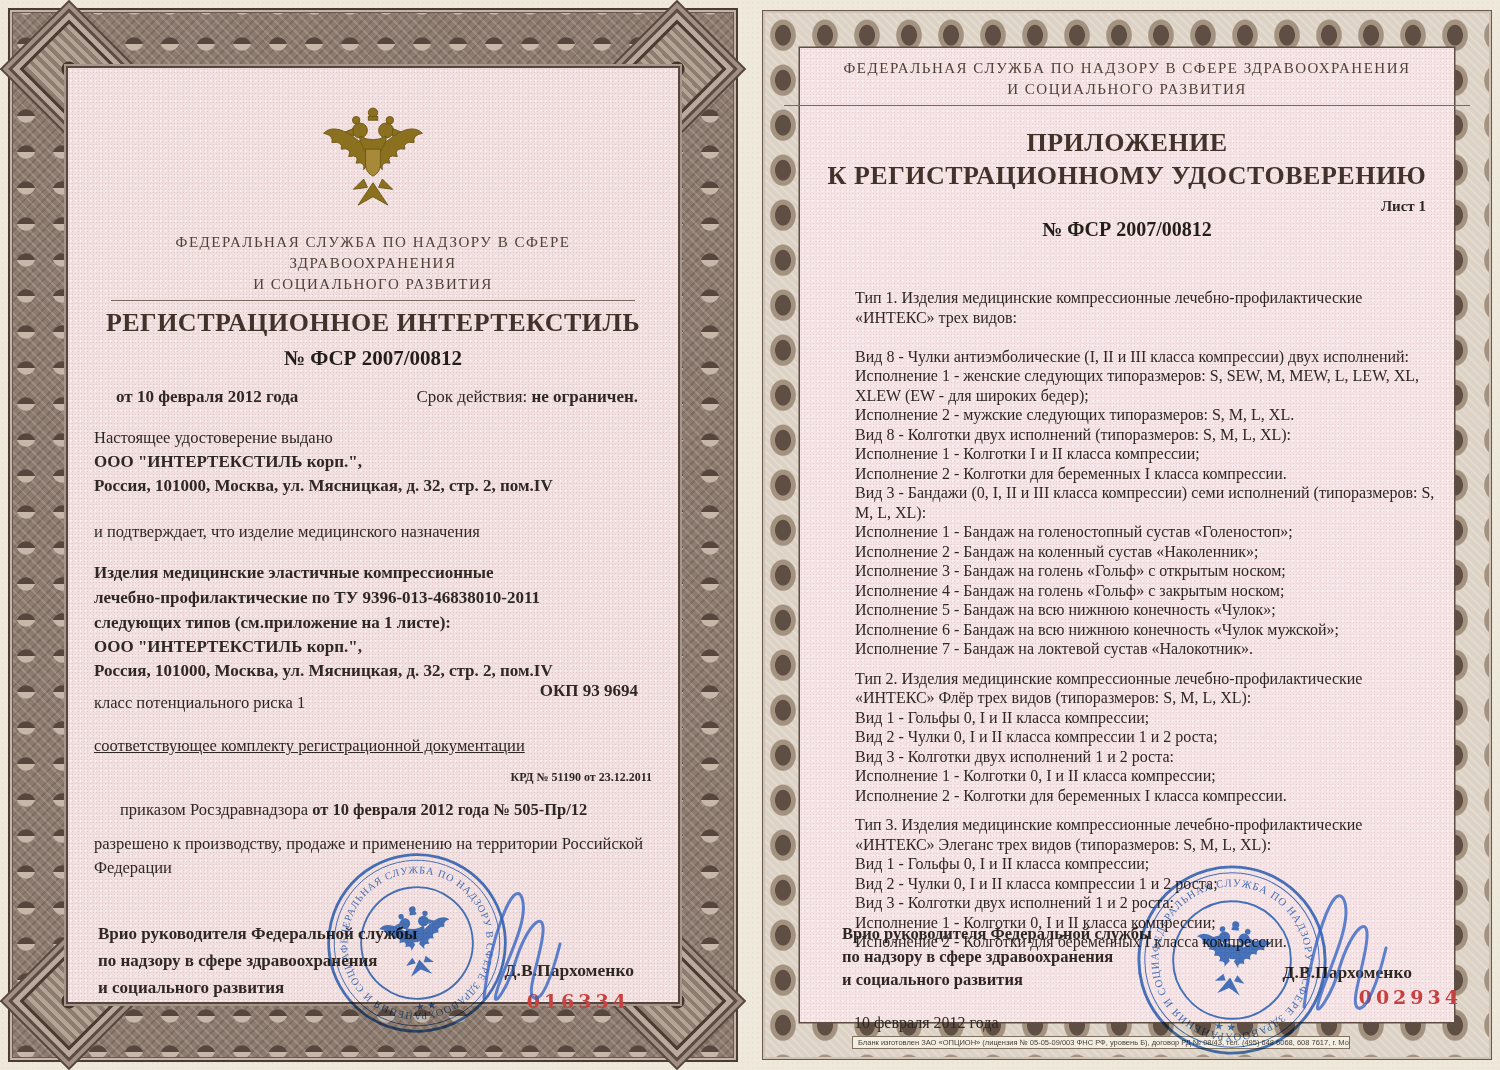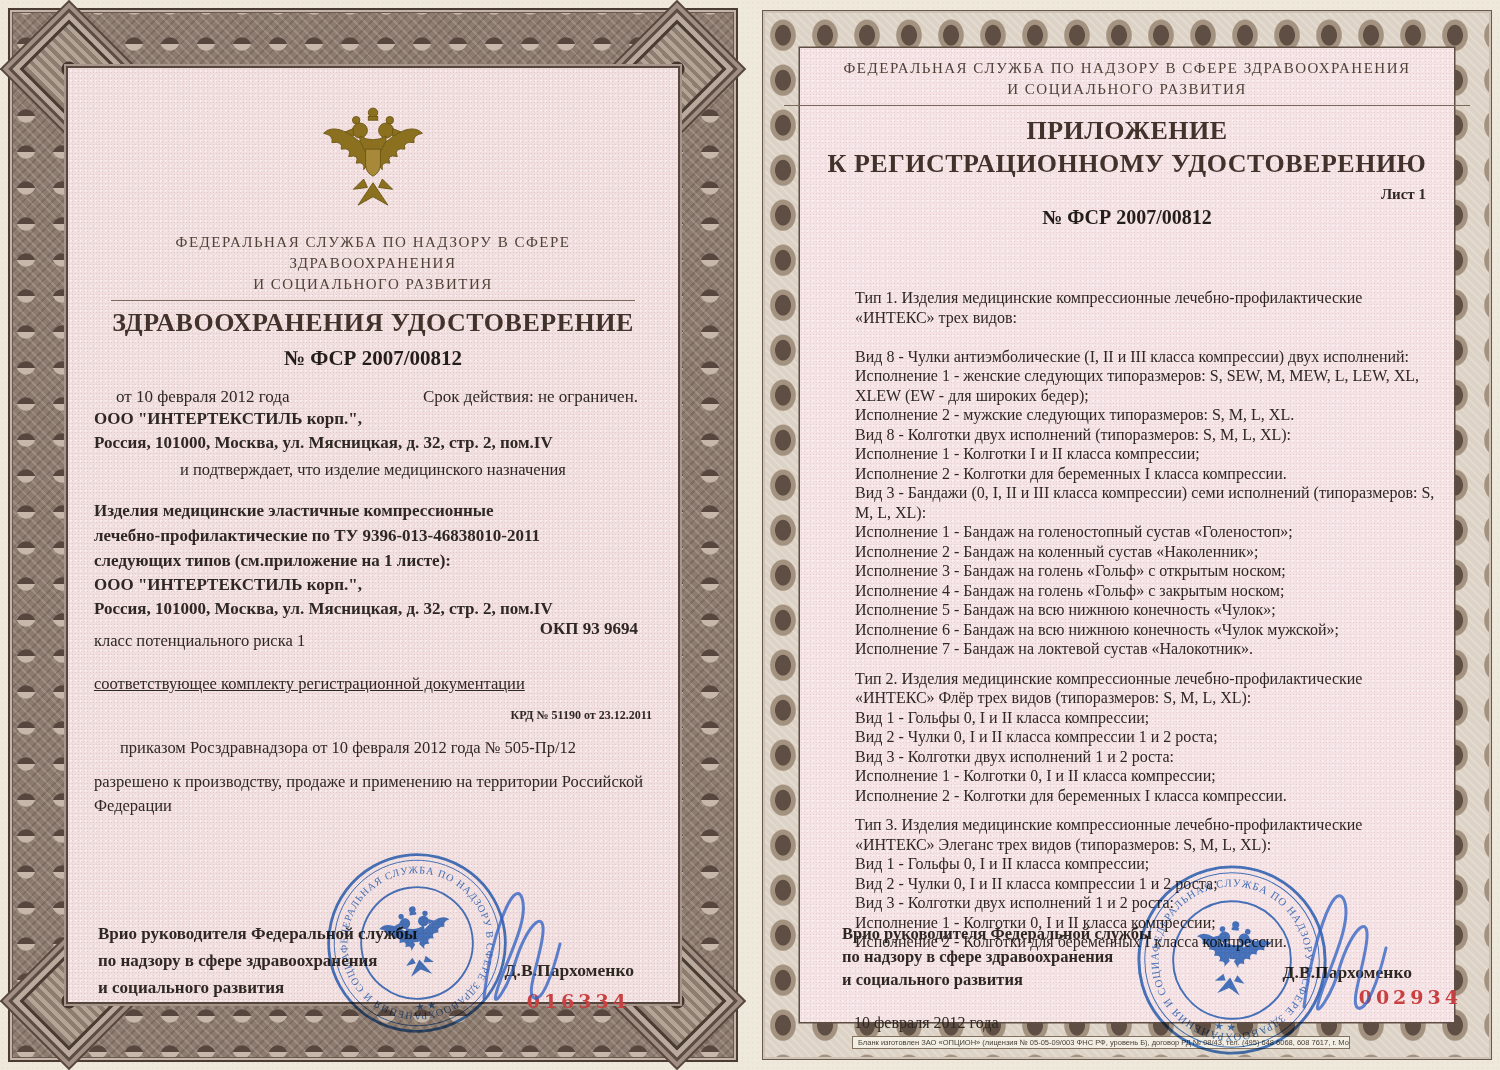--- a/index.html
+++ b/index.html
@@ -64,53 +64,53 @@
     box-shadow:0 0 0 5px #b9aa9d, 0 0 0 8px #5c4c43, 0 0 0 12px #a08f82, 0 0 0 14px #57463d;
   }
   .med.tl{left:26px;top:26px;} .med.tr{right:26px;top:26px;}
   .med.bl{left:26px;bottom:26px;} .med.br{right:26px;bottom:26px;}
 
   
   .agency{ text-align:center;color:#4f4238;letter-spacing:1.5px;font-size:15px;line-height:21px;}
   .rule{border:none;border-top:1px solid #7a695d;width:94%;margin:5px auto 0;}
   .doc-title{text-align:center;font-weight:bold;font-size:26px;line-height:32px;color:#41332c;letter-spacing:.5px;}
   .cert-no{text-align:center;font-weight:bold;font-size:21px;line-height:26px;color:#241e19;}
-  .b{font-weight:normal;}
+  .b{font-weight:bold;}
 
   
   .lp-content{position:absolute;inset:0;padding:0 26px;font-size:16.5px;}
   .arms{display:block;margin:36px auto 6px;}
   .lp-title{margin-top:6px;}
   .lp-no{margin-top:6px;}
   .date-row{margin-top:16px;display:flex;justify-content:space-between;padding:0 14px 0 22px;font-size:17px;}
   .lp-p{line-height:25px;}
   .lp-issued{margin-top:18px;}
   .lp-company{font-weight:bold;font-size:17px;line-height:24px;}
-  .lp-confirms{margin-top:2px;text-align:center;}
+  .lp-confirms{margin-top:21px;}
   .lp-product{margin-top:16px;font-weight:bold;font-size:17px;line-height:25px;}
   .lp-manuf{margin-top:12px;}
   .risk-row{margin-top:10px;display:flex;justify-content:space-between;padding-right:14px;}
   .okp{font-weight:bold;position:relative;top:-12px;font-size:17px;}
   .lp-docs{margin-top:20px;text-decoration:underline;}
   .lp-krd{margin-top:12px;text-align:right;font-weight:bold;font-size:12px;}
   .lp-order{margin-top:12px;padding-left:26px;}
   .lp-perm{margin-top:10px;max-width:600px;line-height:24px;}
   .sig-block{position:absolute;left:30px;right:34px;top:852px;}
   .sig-titles{font-weight:bold;font-size:17px;line-height:27px;}
   .sig-name{position:absolute;right:10px;top:40px;font-weight:bold;font-size:17.5px;}
   .serial{
     position:absolute;font-family:"DejaVu Serif",serif;font-weight:bold;
     color:#c94040;font-size:19px;letter-spacing:4px;
   }
   .lp-serial{right:14px;top:70px;}
 
   
   .rp-content{position:absolute;inset:0;}
   .rp-head{padding-top:48px;}
-  .rp-title{margin-top:8px;font-size:26px;line-height:33px;}
+  .rp-title{margin-top:20px;font-size:26px;line-height:33px;}
   .no-row{position:relative;margin-top:24px;}
   .sheet{position:absolute;right:66px;top:-18px;font-weight:bold;font-size:15px;}
   .rp-no{font-size:20px;}
   .rp-sections{position:absolute;left:93px;right:26px;top:278px;}
   .rp-section{margin-bottom:10px;}
   .rp-line{min-height:19.5px;line-height:19.5px;font-size:16px;white-space:nowrap;}
   .rp-sig{position:absolute;left:80px;right:30px;top:912px;}
   .rp-sig .sig-titles{line-height:23px;font-size:16.5px;}
   .rp-sig .sig-name{right:50px;top:40px;}
   .rp-serial{right:0;top:64px;}
@@ -162,31 +162,32 @@
             <path d="M60 84 l-16 24 q16 -9 16 -9 q0 0 16 9 Z"></path>
           </g>
         </svg>
 
         <div class="agency">
           <div>ФЕДЕРАЛЬНАЯ СЛУЖБА ПО НАДЗОРУ В СФЕРЕ ЗДРАВООХРАНЕНИЯ</div>
           <div>И СОЦИАЛЬНОГО РАЗВИТИЯ</div>
         </div>
         <hr class="rule">
 
-        <div class="doc-title lp-title">ЗДРАВООХРАНЕНИЯ УДОСТОВЕРЕНИЕ</div>
+        <div class="doc-title lp-title">РЕГИСТРАЦИОННОЕ ИНТЕРТЕКСТИЛЬ</div>
         <div class="cert-no lp-no">№ ФСР 2007/00812</div>
 
         <div class="date-row">
           <span class="b">от 10 февраля 2012 года</span>
           <span>
             <span>Срок действия:</span>
             <span class="b">не ограничен.</span>
           </span>
         </div>
 
+        <div class="lp-p lp-issued">Настоящее удостоверение выдано</div>
         <div class="lp-company">ООО "ИНТЕРТЕКСТИЛЬ корп.",</div>
         <div class="lp-company">Россия, 101000, Москва, ул. Мясницкая, д. 32, стр. 2, пом.IV</div>
 
         <div class="lp-p lp-confirms">и подтверждает, что изделие медицинского назначения</div>
 
         <div class="lp-product">
           <div>Изделия медицинские эластичные компрессионные</div>
           <div>лечебно-профилактические по ТУ 9396-013-46838010-2011</div>
           <div>следующих типов (см.приложение на 1 листе):</div>
         </div>

